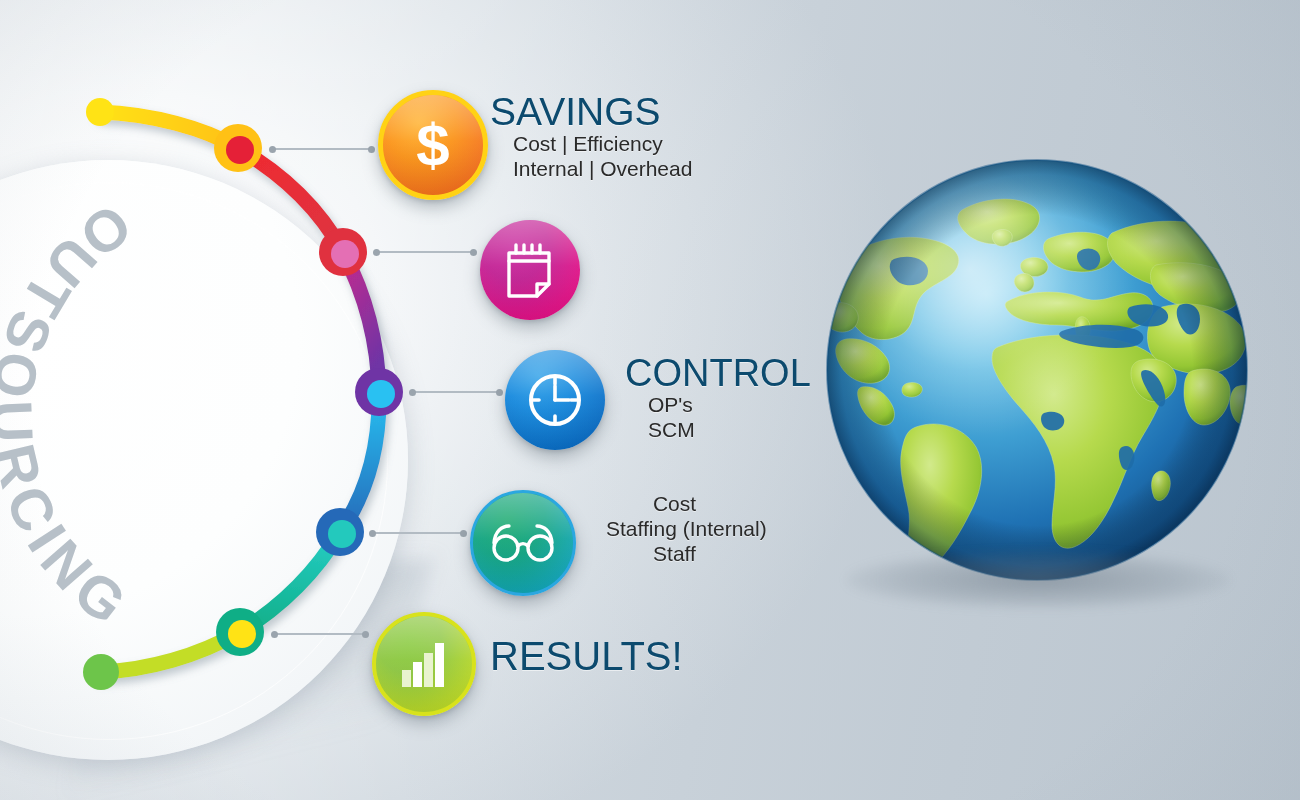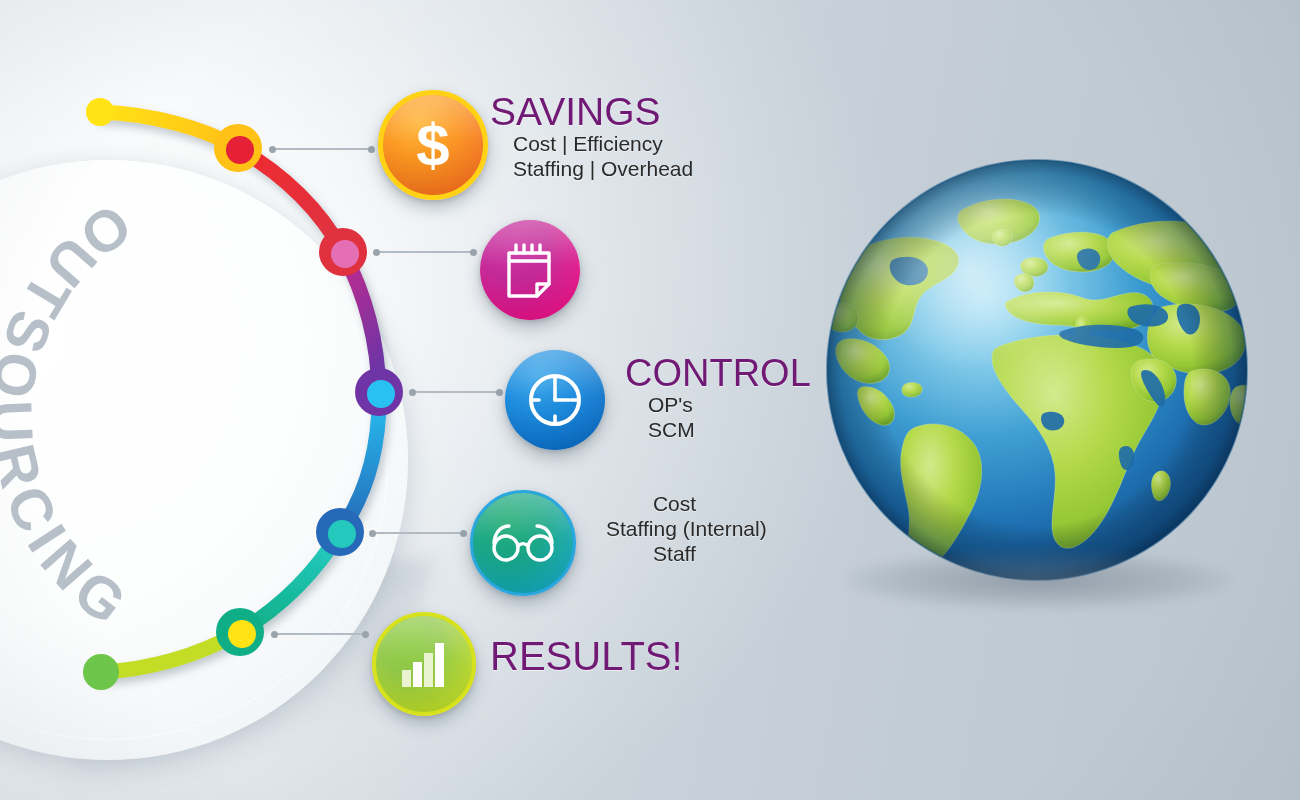--- a/index.html
+++ b/index.html
@@ -85,21 +85,21 @@
   .badge-focus{width:100px;height:100px;left:470px;top:490px;
     background:radial-gradient(circle at 34% 26%, #16a86d 0%, #0fa381 38%, #12a6b6 78%, #16adc9 100%);
     border:3px solid #2ba7e0;}
   .badge-results{width:96px;height:96px;left:372px;top:612px;
     background:radial-gradient(circle at 34% 26%, #86c93a 0%, #8cc63f 34%, #b4d62a 72%, #c7dd22 100%);
     border:4px solid #d8e21c;}
 
   
   .tblock{position:absolute;}
   .t-head{
-    font-size:37px;font-weight:400;color:#701a75;line-height:1.02;white-space:nowrap;
+    font-size:37px;font-weight:400;color:#0c4a6e;line-height:1.02;white-space:nowrap;
     text-shadow:0 1px 0 rgba(255,255,255,0.55);
   }
   .t-sub{
     font-size:21px;font-weight:400;color:#2a2a2a;line-height:1.18;white-space:nowrap;
     text-shadow:0 1px 0 rgba(255,255,255,0.5);
     margin-left:23px;
   }
 
   .tb-savings{left:490px;top:92px;text-align:left;}
   .tb-savings .t-head{font-size:39px;}
@@ -278,21 +278,21 @@
       <rect x="3" y="31" width="9" height="17" fill="#e9f3cf"></rect>
       <rect x="14" y="23" width="9" height="25" fill="#ffffff"></rect>
       <rect x="25" y="14" width="9" height="34" fill="#e9f3cf"></rect>
       <rect x="36" y="4" width="9" height="44" fill="#ffffff"></rect>
     </svg>
   </div>
 
   <div class="tblock tb-savings">
     <div class="t-head">SAVINGS</div>
     <div class="t-sub">Cost | Efficiency</div>
-    <div class="t-sub">Staffing | Overhead</div>
+    <div class="t-sub">Internal | Overhead</div>
   </div>
 
 
   <div class="tblock tb-control">
     <div class="t-head">CONTROL</div>
     <div class="t-sub">OP's</div>
     <div class="t-sub">SCM</div>
   </div>
 
   <div class="tblock tb-focus">

